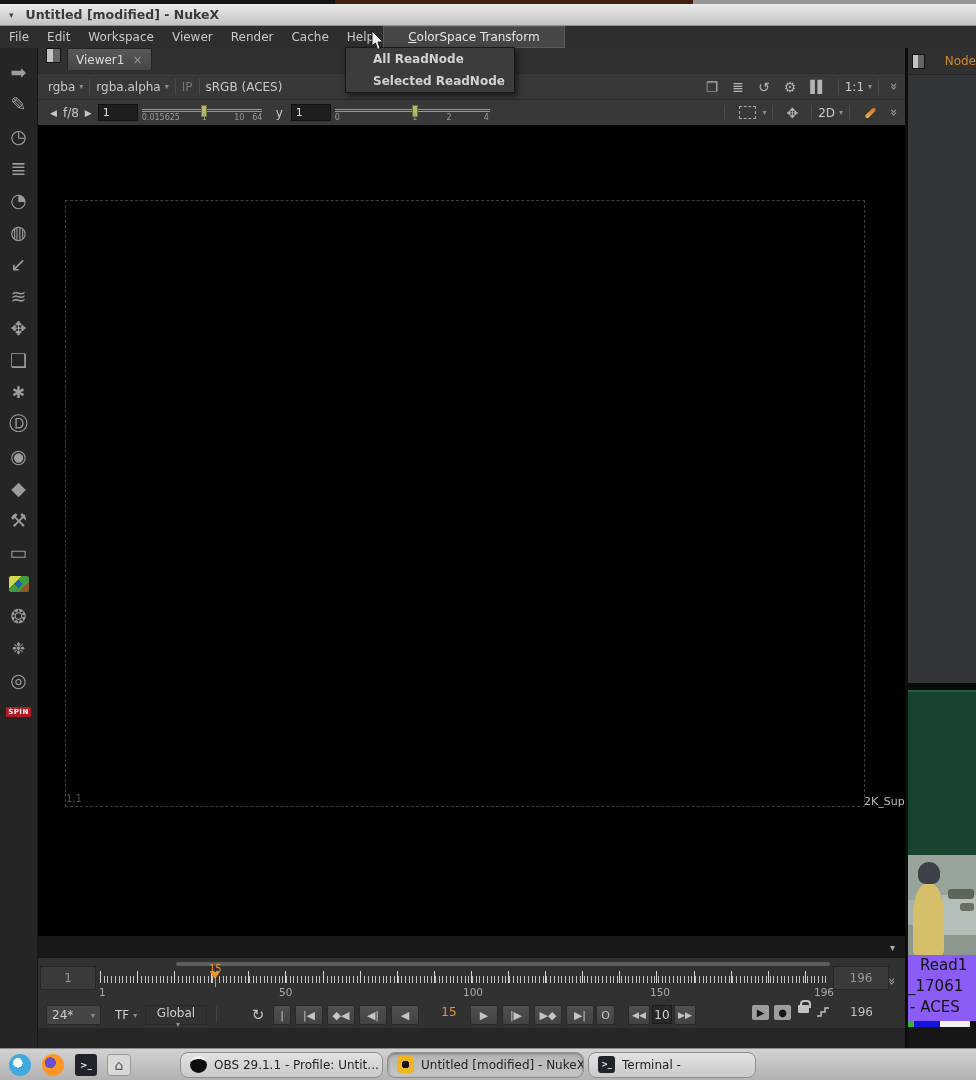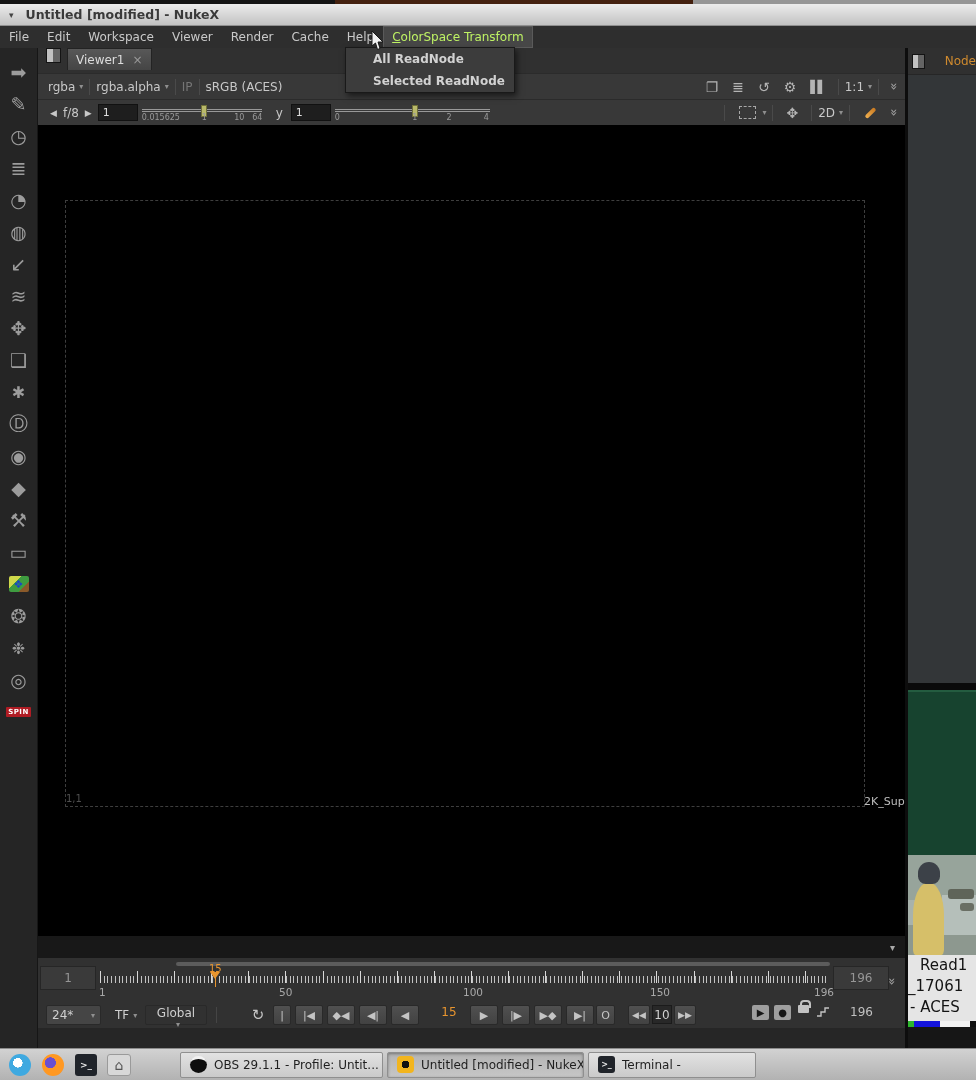--- a/index.html
+++ b/index.html
@@ -18,21 +18,21 @@
     background:linear-gradient(#ececec,#c2c2c2); border-bottom:1px solid #8f8f8f;
     display:flex; align-items:center; }
   #titlebar .shade-arrow { margin-left:9px; font-size:9px; color:#444; }
   #titlebar .title { margin-left:12px; font-size:12.5px; font-weight:bold; color:#3a3a3a; }
 
   
   #menubar { left:0; top:26px; width:976px; height:22px; background:#2e2e2e;
     display:flex; align-items:center; font-size:12px; color:#c9c9c9; }
   #menubar .mitem { padding:3px 9px; }
   #menubar .mitem.first { margin-left:0px; }
-  #menubar .active-menu { background:#474747; color:#bef264; padding:3px 8px;
+  #menubar .active-menu { background:#474747; color:#e5e5e5; padding:3px 24px;
     border:1px solid #5a5a5a; }
   #menubar .active-menu .u { text-decoration:underline; }
 
   
   #menu-dropdown { left:345px; top:47px; width:170px; background:#3c3c3c;
     border:1px solid #191919; box-shadow:2px 3px 6px rgba(0,0,0,.55); z-index:50; }
   #menu-dropdown .ditem { height:22px; line-height:22px; padding-left:27px;
     font-size:12px; color:#d2d2d2;font-weight:bold; }
 
   
@@ -186,21 +186,21 @@
   #read-thumb .water { position:absolute; left:34px; top:40px; width:34px; height:40px;
     background:#b5bfba; }
   #read-thumb .rock { position:absolute; left:40px; top:34px; width:26px; height:10px;
     background:#5f6459; border-radius:3px; }
   #read-thumb .rock2 { position:absolute; left:52px; top:48px; width:14px; height:8px;
     background:#6a6f64; border-radius:3px; }
   #read-thumb .coat { position:absolute; left:5px; top:28px; width:31px; height:72px;
     background:#d6bf69; border-radius:45% 45% 8% 8%; }
   #read-thumb .beanie { position:absolute; left:10px; top:7px; width:22px; height:22px;
     background:#3c4148; border-radius:50% 50% 35% 35%; }
-  #read-label { left:908px; top:955px; width:68px; height:66px; background:#e5e5e5;
+  #read-label { left:908px; top:955px; width:68px; height:66px; background:#8b5cf6;
     color:#131313; font-size:15px; line-height:21px; overflow:hidden; }
   #read-label .l1 { padding-left:12px; }
   #read-label .l2 { padding-left:0px; }
   #read-label .l3 { padding-left:2px; }
   #node-bars { left:908px; top:1021px; width:68px; height:6px; background:#101010;
     display:flex; }
   #node-bars .g { width:6px; height:6px; background:#2db82d; }
   #node-bars .b { width:26px; height:6px; background:#1414dc; }
   #node-bars .w { width:30px; height:6px; background:#f2f2f2; }
   #below-node { left:908px; top:1027px; width:68px; height:21px; background:#161616; }
@@ -215,21 +215,21 @@
   #appmenu-glyph { background:radial-gradient(circle at 40% 40%,#ffffff 0 25%,#3fa9e0 26%); }
   #firefox-glyph { background:radial-gradient(circle at 38% 40%,#6a4fd0 0 28%,#ff9822 30% 72%,#e55b00); }
   .term-glyph { width:22px; height:22px; border-radius:3px; background:#20242a;
     color:#e8e8e8; font-size:9px; font-weight:bold; display:flex; align-items:center;
     justify-content:center; }
   .files-glyph { width:24px; height:22px; border-radius:3px; background:#d8d8d8;
     border:1px solid #9a9a9a; color:#555; font-size:14px; display:flex;
     align-items:center; justify-content:center; }
   .task-btn { height:26px; margin-left:4px; display:flex; align-items:center; gap:7px;
     padding:0 9px; background:linear-gradient(#e2e2e2,#cacaca);
-    border:1px solid #8f8f8f; border-radius:2px; font-size:12px; color:#1f1f1f;
+    border:1px solid #8f8f8f; border-radius:8px; font-size:12px; color:#1f1f1f;
     white-space:nowrap; overflow:hidden; }
   .task-btn.active { background:linear-gradient(#b4b4b4,#c6c6c6);
     box-shadow:inset 0 1px 3px rgba(0,0,0,.35); }
   #task-obs { width:203px; margin-left:48px; }
   #task-nuke { width:197px; }
   #task-term { width:168px; }
   .obs-ic { width:17px; height:17px; border-radius:50%; background:#0d0d0d;
     border-top:3px solid #f2f2f2; flex-shrink:0; }
   .nuke-ic { width:17px; height:17px; border-radius:4px;
     background:radial-gradient(circle at 50% 50%,#111 0 30%,#f2b51e 31%); flex-shrink:0; }

